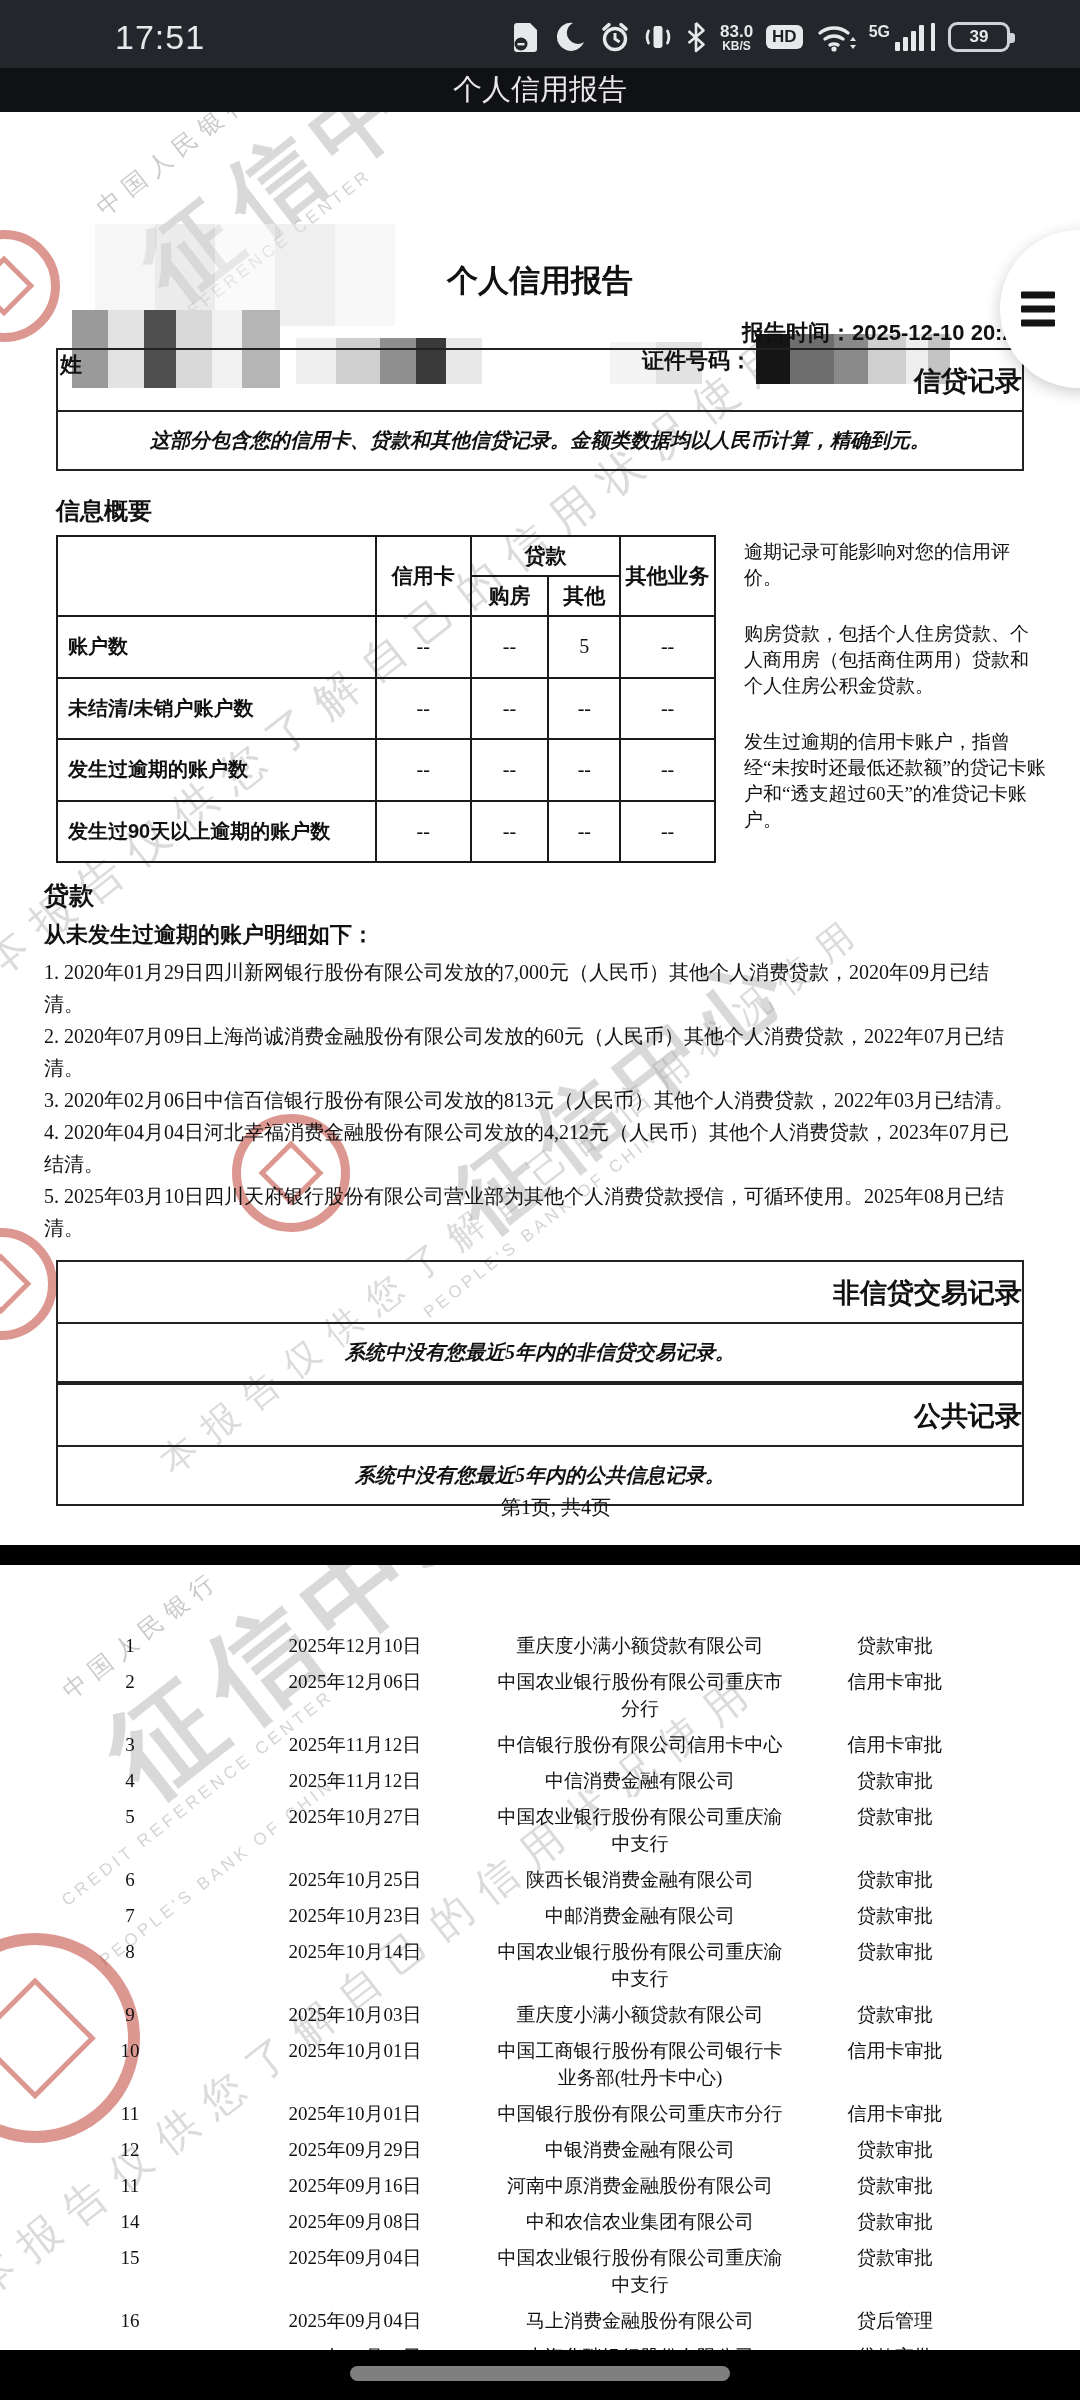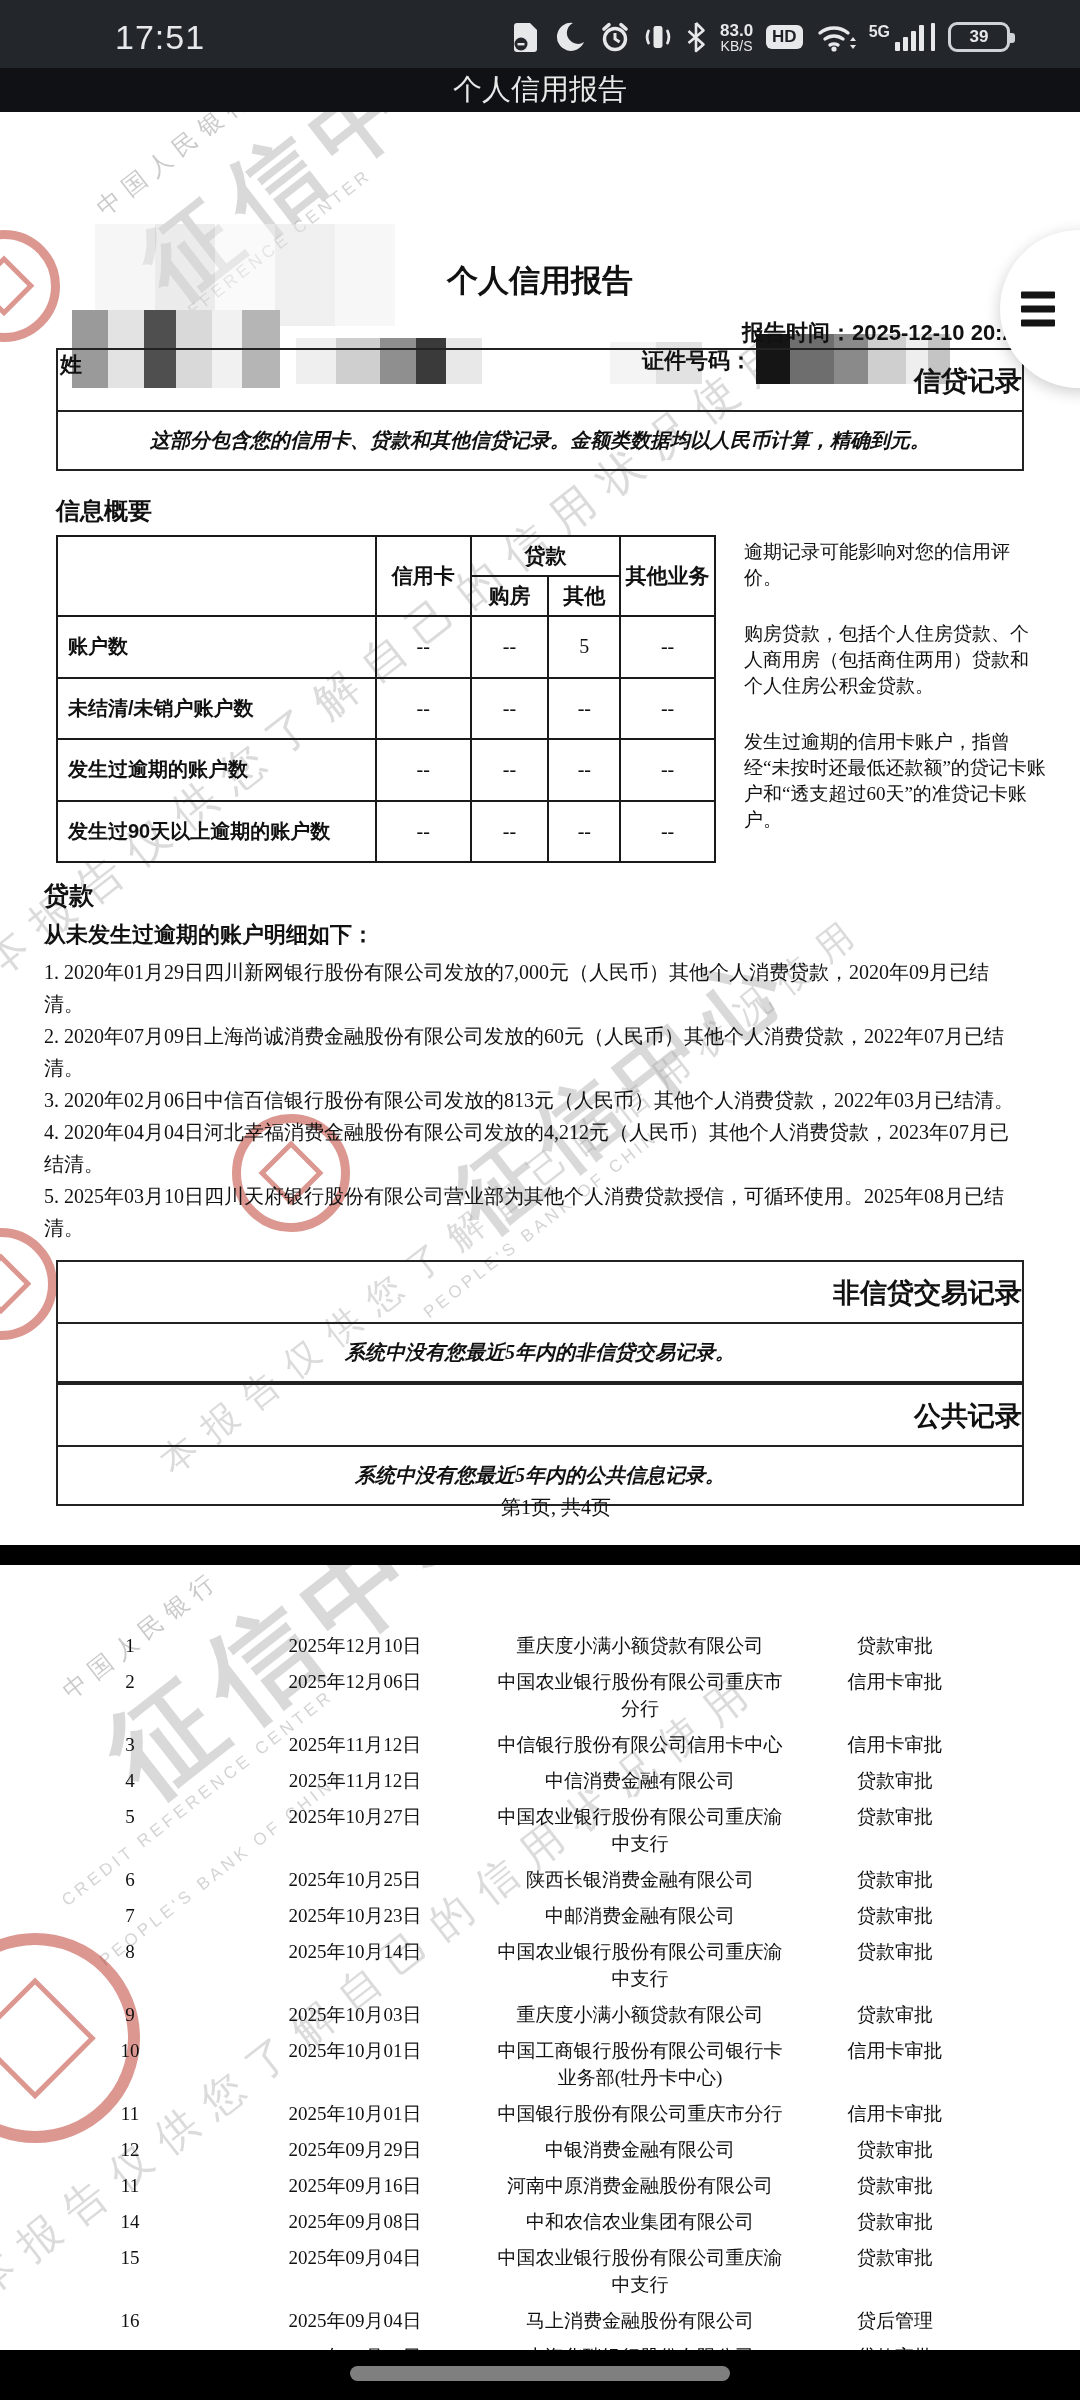--- a/index.html
+++ b/index.html
@@ -9,21 +9,21 @@
 
   
   .status-bar { height:68px; background:#23262b; color:#e6e8ea; display:flex;
     align-items:center; justify-content:space-between; padding:6px 70px 0 115px;
     font-family:"Liberation Sans","DejaVu Sans",sans-serif; }
   .sb-time { font-size:34px; letter-spacing:1px; }
   .sb-icons { display:flex; align-items:center; gap:13px; }
   .sb-icons svg { display:block; }
   .sb-speed { text-align:center; line-height:1; }
   .sb-speed .v { font-size:17px; font-weight:bold; }
-  .sb-speed .u { font-size:14px; font-weight:normal; }
+  .sb-speed .u { font-size:12px; font-weight:bold; }
   .hd-badge { background:#e6e8ea; color:#1c1f24; font-weight:bold; font-size:17px;
     padding:2px 6px; border-radius:6px; }
   .sig { display:flex; align-items:flex-end; gap:3px; }
   .sig .g5 { font-size:16px; font-weight:bold; margin-right:2px; align-self:flex-start; }
   .sig i { display:block; width:5px; background:#e6e8ea; border-radius:1px; }
   .battery { position:relative; width:62px; height:30px; border:3px solid #cfd2d6;
     border-radius:9px; display:flex; align-items:center; justify-content:center; }
   .battery::after { content:""; position:absolute; right:-8px; top:8px; width:5px;
     height:10px; background:#cfd2d6; border-radius:0 3px 3px 0; }
   .battery span { font-size:17px; font-weight:bold; color:#e6e8ea;text-align:right; }

